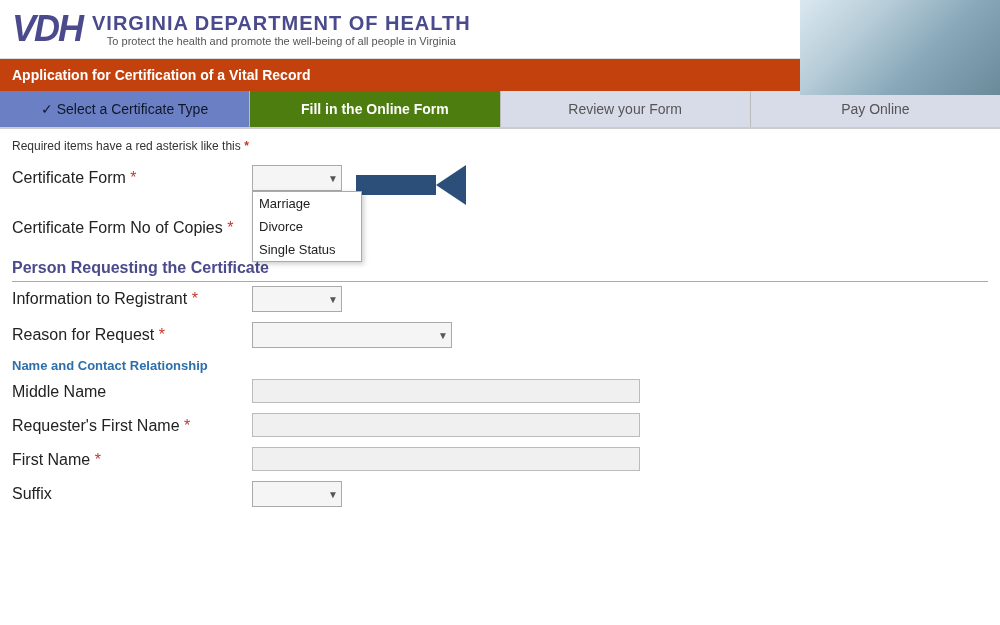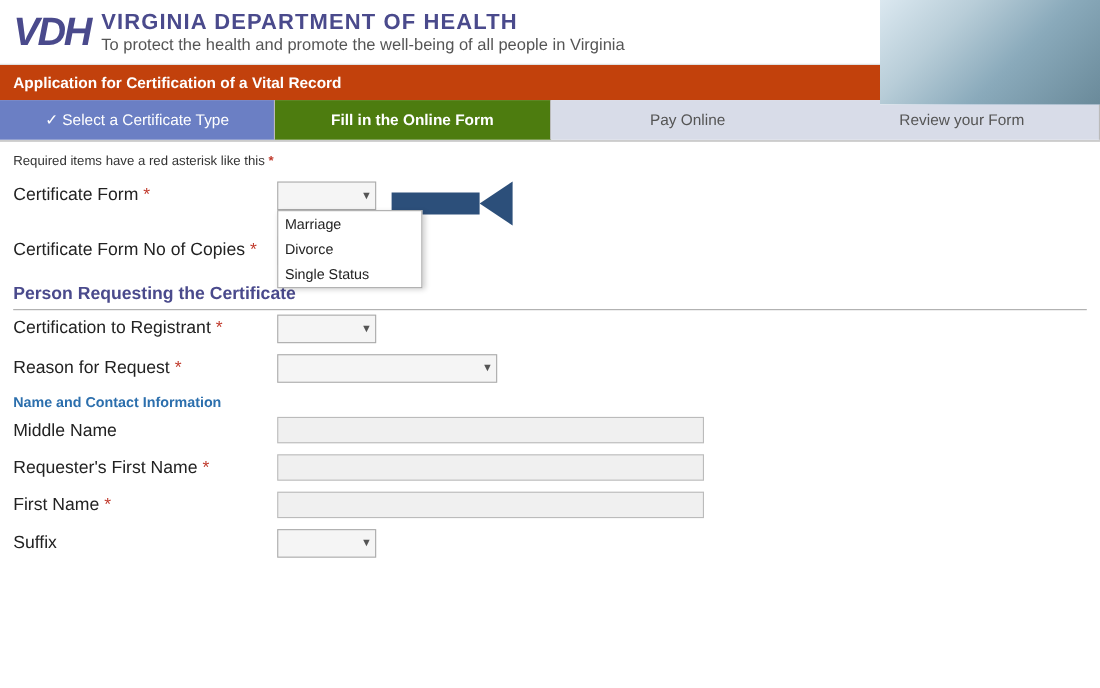--- a/index.html
+++ b/index.html
@@ -1,34 +1,34 @@
 <!DOCTYPE html>
 <html><head>
   <meta charset="utf-8">
   <style>
     * { margin: 0; padding: 0; box-sizing: border-box; }
     body { font-family: Arial, sans-serif; font-size: 13px; background: #fff; width: 1000px; }
 
     
-    .header { background: #fff; display: flex; align-items: center; padding: 8px 12px; border-bottom: 1px solid #ddd; position: relative; }
+    .header { background: #fff; display: flex; align-items: center; padding: 8px 12px; border-bottom: 1px solid #ddd; position: relative; text-align: center; }
     .header-logo { display: flex; align-items: center; gap: 10px; }
     .logo-vdh { font-size: 36px; font-weight: bold; color: #4a4a8c; font-style: italic; letter-spacing: -2px; }
     .header-text { display: flex; flex-direction: column; }
     .header-title { font-size: 20px; font-weight: bold; color: #4a4a8c; letter-spacing: 1px; }
-    .header-subtitle { font-size: 15px; color: #555; }
+    .header-subtitle { font-size: 11px; color: #555; }
     .header-image { position: absolute; right: 0; top: 0; height: 95px; width: 200px; overflow: hidden; background: linear-gradient(to right, #fff, #c8d8e8 40%, #a0b8cc); display: flex; align-items: flex-end; justify-content: flex-end; }
     .header-image-strip { position: absolute; right: 0; top: 0; bottom: 0; width: 200px; background: linear-gradient(135deg, #dbe8f0 0%, #b8cdd8 30%, #8aaabb 60%, #6a8a9a 100%); }
 
     
     .page-title-bar { background: #c2410c; color: #fff; padding: 8px 12px; font-size: 14px; font-weight: bold; }
 
     
     .steps-nav { display: flex; border-bottom: 2px solid #ccc; }
     .step { flex: 1; padding: 10px 12px; font-size: 14px; text-align: center; border-right: 1px solid #bbb; cursor: pointer; }
-    .step.completed { background: #6b7fc4; color: #ffffff; }
+    .step.completed { background: #6b7fc4; color: #0f172a; }
     .step.active { background: #4d7c0f; color: #fff; font-weight: bold; }
     .step.inactive { background: #d8dce8; color: #555; }
     .step.last { border-right: none; }
 
     
     .content { padding: 10px 12px; }
 
     .required-note { font-size: 12px; color: #333; margin-bottom: 12px; }
     .required-note .asterisk { color: #c0392b; font-weight: bold; }
 
@@ -39,21 +39,21 @@
 
     
     .select-wrapper { position: relative; display: inline-block; }
     .select-box { width: 90px; height: 26px; border: 1px solid #aaa; background: #f5f5f5; appearance: none; -webkit-appearance: none; padding: 2px 20px 2px 4px; font-size: 13px; cursor: pointer; }
     .select-arrow { position: absolute; right: 4px; top: 50%; transform: translateY(-50%); font-size: 10px; color: #555; pointer-events: none; }
 
     .select-wide { width: 200px; }
 
     
     .dropdown-container { position: relative; }
-    .dropdown-menu { position: absolute; top: 26px; left: 0; width: 132px; background: #fff; border: 1px solid #aaa; z-index: 100; box-shadow: 2px 2px 5px rgba(0,0,0,0.2); }
+    .dropdown-menu { position: absolute; top: 26px; left: 0; width: 110px; background: #fff; border: 1px solid #aaa; z-index: 100; box-shadow: 2px 2px 5px rgba(0,0,0,0.2); }
     .dropdown-item { padding: 4px 6px; font-size: 13px; cursor: pointer; color: #222; }
 
     
     .arrow-indicator { display: flex; align-items: center; margin-left: 14px; }
     .big-arrow { width: 0; height: 0; border-top: 20px solid transparent; border-bottom: 20px solid transparent; border-right: 30px solid #2c4f7a; }
     .arrow-body { width: 80px; height: 20px; background: #2c4f7a; margin-right: 0; }
 
     
     .section-header { color: #4a4a8c; font-size: 16px; font-weight: bold; margin: 18px 0 4px 0; padding-bottom: 4px; border-bottom: 1px solid #aaa; }
 
@@ -83,25 +83,25 @@
   <span>Application for Certification of a Vital Record</span>
 </div>
 
 <div class="steps-nav">
   <div class="step completed">
     <span>✓ Select a Certificate Type</span>
   </div>
   <div class="step active">
     <span>Fill in the Online Form</span>
   </div>
+  <div class="step inactive">
+    <span>Review your Form</span>
+  </div>
   <div class="step inactive last">
     <span>Pay Online</span>
-  </div>
-  <div class="step inactive">
-    <span>Review your Form</span>
   </div>
 </div>
 
 <div class="content">
 
   <div class="required-note">
     <span>Required items have a red asterisk like this</span>
     <span class="asterisk"> *</span>
   </div>
 
@@ -149,21 +149,21 @@
       <span class="select-arrow">▼</span>
     </div>
   </div>
 
   <div class="section-header">
     <span>Person Requesting the Certificate</span>
   </div>
 
   <div class="form-row">
     <div class="form-label">
-      <span>Certification to Registrant</span>
+      <span>Information to Registrant</span>
       <span class="asterisk"> *</span>
     </div>
     <div class="select-wrapper">
       <select class="select-box">
         <option value=""></option>
       </select>
       <span class="select-arrow">▼</span>
     </div>
   </div>
 
@@ -174,21 +174,21 @@
     </div>
     <div class="select-wrapper">
       <select class="select-box select-wide">
         <option value=""></option>
       </select>
       <span class="select-arrow">▼</span>
     </div>
   </div>
 
   <div class="name-contact-label">
-    <span>Name and Contact Information</span>
+    <span>Name and Contact Relationship</span>
   </div>
 
   <div class="form-row">
     <div class="form-label">
       <span>Middle Name</span>
     </div>
     <input type="text" class="text-input text-input-wide" style="">
   </div>
 
   <div class="form-row">

